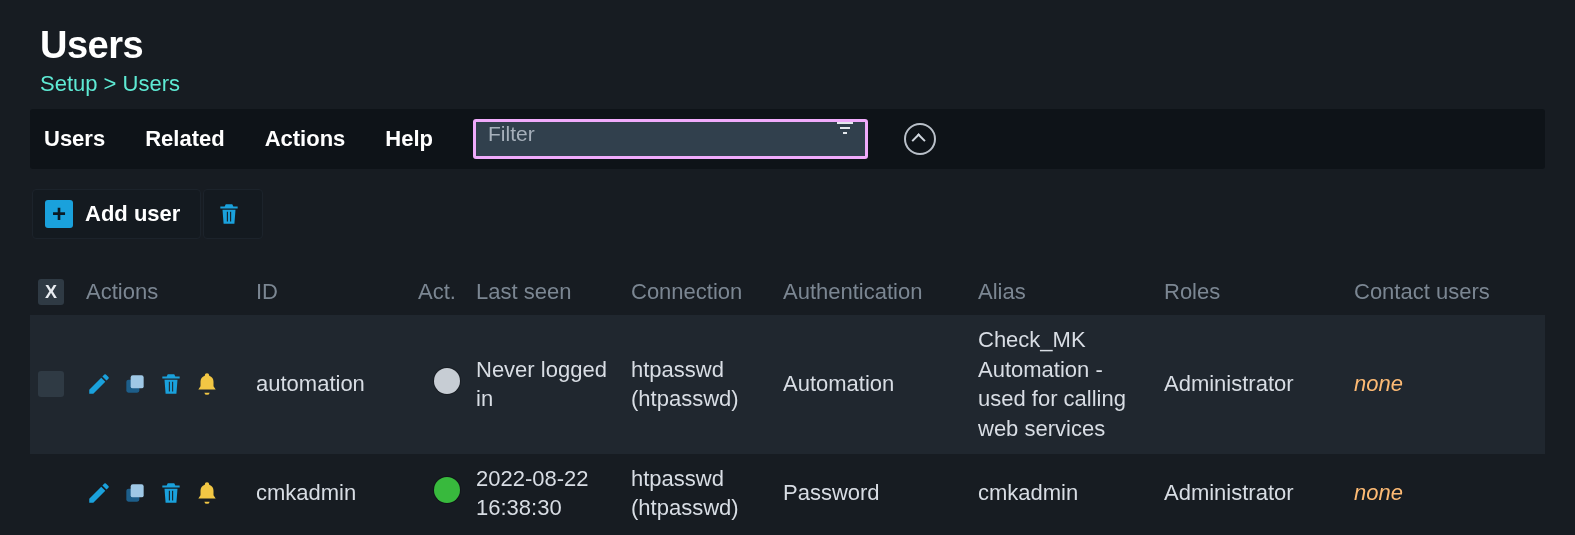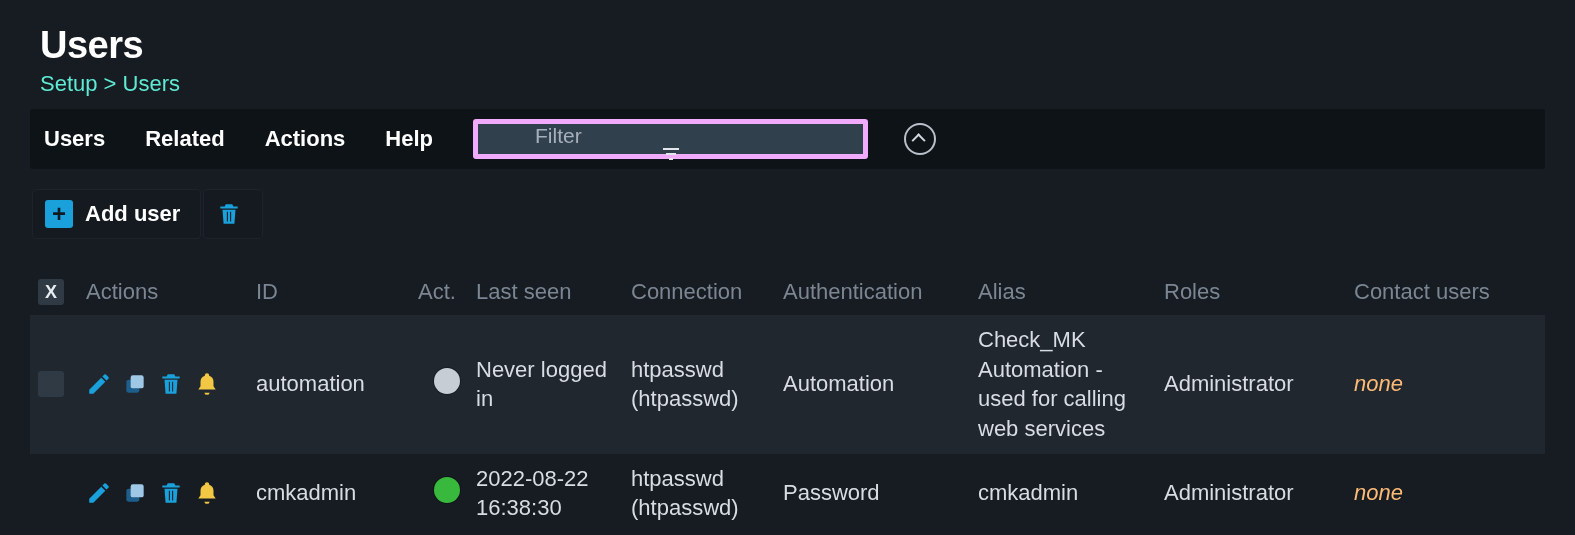--- a/index.html
+++ b/index.html
@@ -39,28 +39,27 @@
     width: 100%;
   }
   .menuitem {
     color: #fff;
     font-weight: 600;
     font-size: 22px;
     cursor: pointer;
   }
   .filter-box {
     display: flex;
-    align-items: center;
+    align-items: flex-start;
     background: #31404d;
-    border: 5px solid #f0abfc;
+    border: 3px solid #f0abfc;
     border-radius: 3px;
     width: 395px;
     height: 40px;
     padding: 0 12px;
-    flex-direction: column;
   }
   .filter-input {
     flex: 1;
     background: transparent;
     border: none;
     outline: none;
     color: #d0d6dd;
     font-size: 21px;
   }
   .filter-input::placeholder { color: #a6b0bb; }

